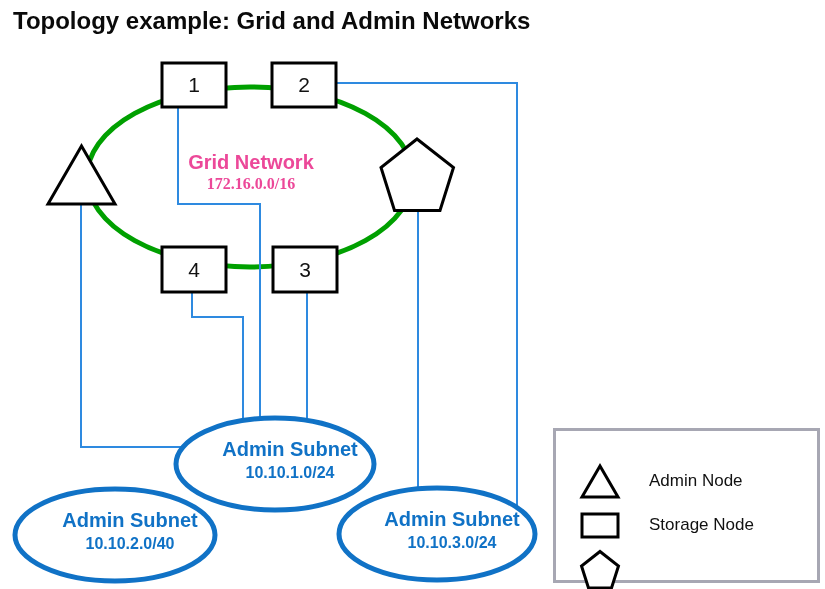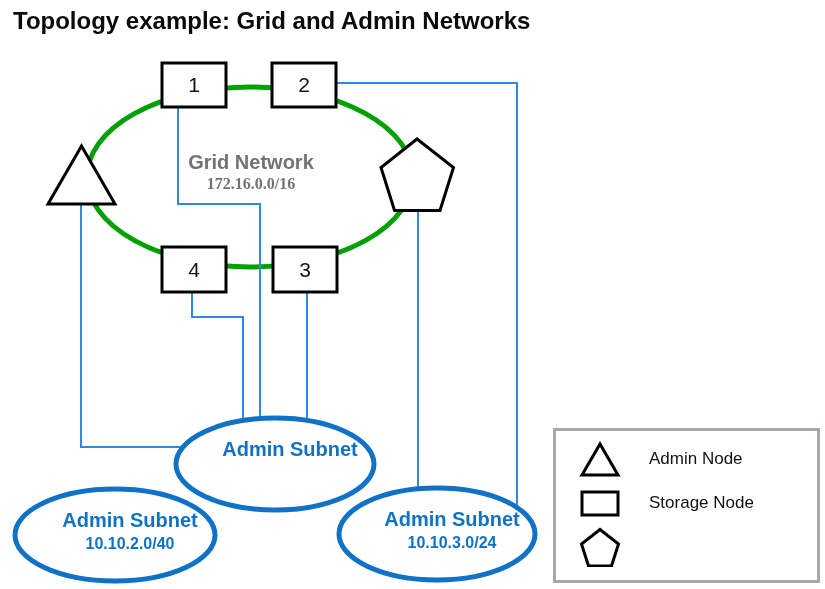--- a/index.html
+++ b/index.html
@@ -35,21 +35,21 @@
   .node-number.n2 { left: 272px; top: 63px;  width: 64px; height: 44px; }
   .node-number.n4 { left: 162px; top: 247px; width: 64px; height: 45px; }
   .node-number.n3 { left: 273px; top: 247px; width: 64px; height: 45px; }
 
   .grid-label {
     position: absolute;
     left: 171px;
     top: 152px;
     width: 160px;
     text-align: center;
-    color: #737373;
+    color: #ec4899;
     line-height: 21px;
   }
   .grid-label .name { font-size: 20px; font-weight: bold; }
   .grid-label .cidr { font-size: 16px; font-weight: bold; font-family: Liberation Serif, serif; }
 
   .subnet-label {
     position: absolute;
     width: 230px;
     text-align: center;
     color: #1072C6;
@@ -63,21 +63,21 @@
 
   .legend {
     position: absolute;
     left: 553px;
     top: 428px;
     width: 267px;
     height: 155px;
     box-sizing: border-box;
     border: 3px solid #A7A7B3;
     background: #ffffff;
-    padding-top: 6px;
+    padding-top: 28px;
   }
   .legend-row {
     display: flex;
     align-items: center;
     height: 44px;
     padding-left: 23px;
   }
   .legend-icon { width: 42px; height: 40px; flex: 0 0 42px; }
   .legend-text {
     margin-left: 28px;
@@ -129,20 +129,21 @@
   <div class="node-number n3">3</div>
   <div class="node-number n4">4</div>
 
   <div class="grid-label">
     <div class="name">Grid Network</div>
     <div class="cidr">172.16.0.0/16</div>
   </div>
 
   <div class="subnet-label s1">
     <div class="name">Admin Subnet</div>
+    <div class="cidr">10.10.1.0/24</div>
   </div>
   <div class="subnet-label s2">
     <div class="name">Admin Subnet</div>
     <div class="cidr">10.10.2.0/40</div>
   </div>
   <div class="subnet-label s3">
     <div class="name">Admin Subnet</div>
     <div class="cidr">10.10.3.0/24</div>
   </div>
 

